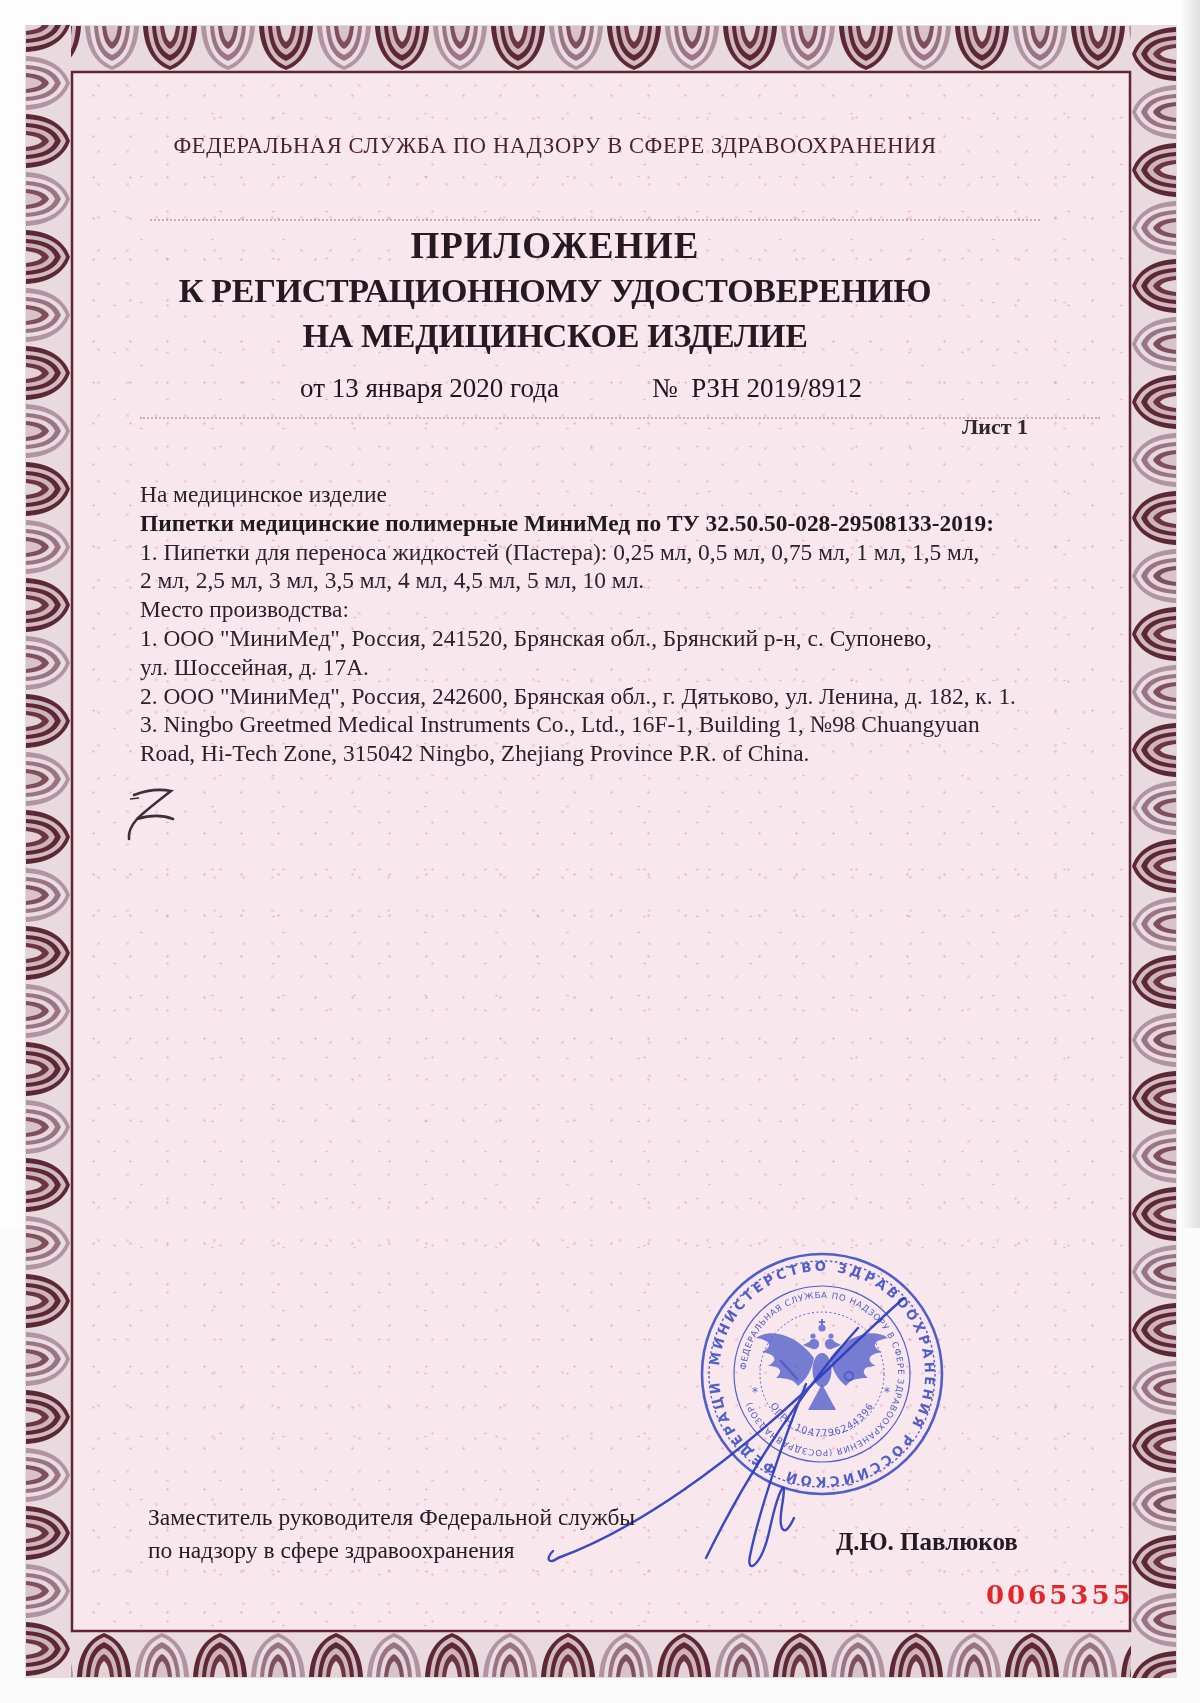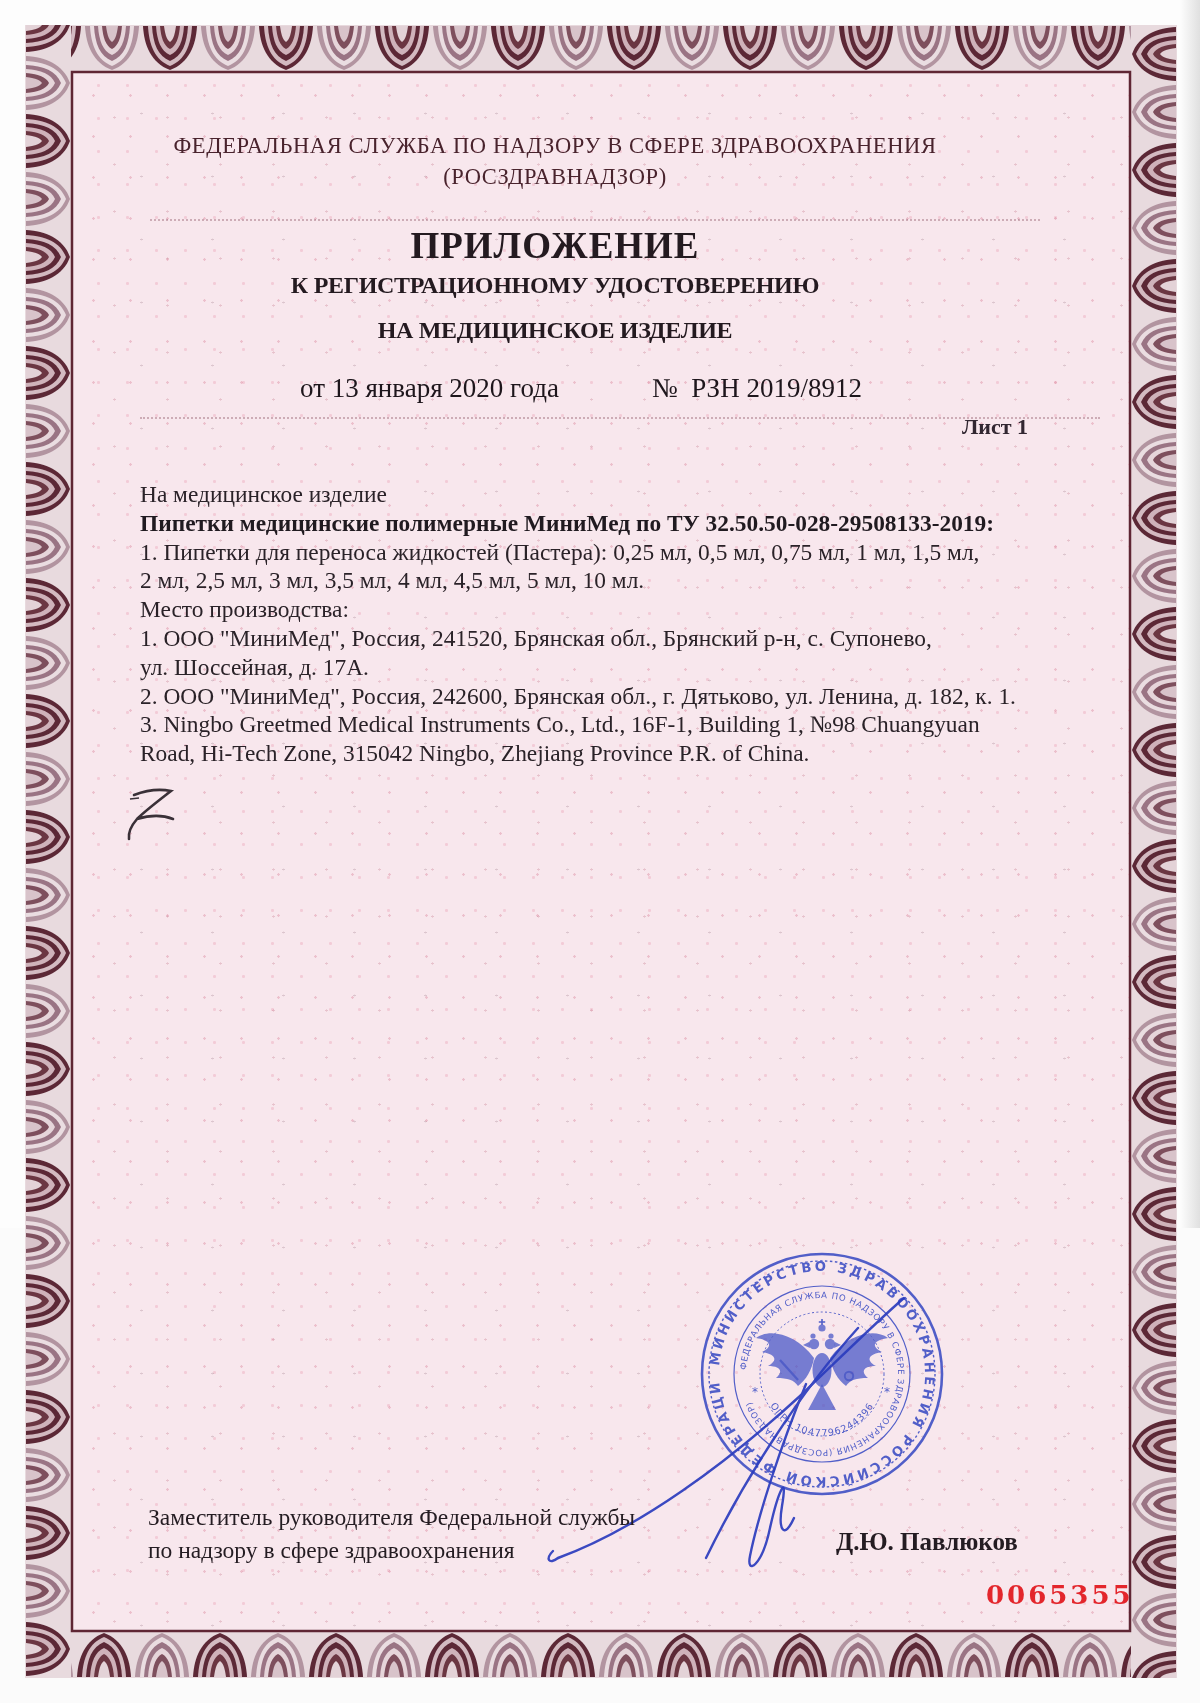--- a/index.html
+++ b/index.html
@@ -15,21 +15,21 @@
       radial-gradient(rgba(186,96,120,.28) 1px, transparent 1.4px),
       radial-gradient(rgba(110,60,80,.20) 1px, transparent 1.2px),
       radial-gradient(rgba(236,170,188,.45) 1.2px, transparent 1.6px);
     background-size:37px 41px,53px 47px,71px 63px,29px 33px;
     background-position:0 0,13px 19px,31px 7px,9px 27px;
     pointer-events:none;}
   .content{position:absolute;left:0;top:0;width:1200px;height:1703px;}
   .ctr{position:absolute;left:140px;width:830px;text-align:center;}
   .hdr{font-size:22.5px;letter-spacing:.6px;color:#49232d;font-weight:500;}
   .ttl1{font-size:37px;font-weight:bold;letter-spacing:1px;color:#241a20;}
-  .ttl2{font-size:24px;font-weight:bold;letter-spacing:-0.3px;color:#241a20;}
+  .ttl2{font-size:34px;font-weight:bold;letter-spacing:-0.3px;color:#241a20;}
   .dateline{position:absolute;top:373px;font-size:27px;font-weight:normal;color:#1e161c;}
   .nm{white-space:pre;}
   .dots{position:absolute;height:0;border-top:2px dotted rgba(125,62,80,.35);}
   .sheet{position:absolute;left:930px;top:414px;width:130px;text-align:center;
     font-size:22px;font-weight:600;color:#322731;}
   .bodyblock{position:absolute;left:140px;top:480px;width:1010px;
     font-size:23.4px;line-height:28.8px;color:#2a2228;}
   .bodyblock .b{font-weight:bold;color:#201a20;}
   .foot{position:absolute;left:148px;font-size:23.5px;font-weight:normal;color:#241c22;}
   .sig-name{position:absolute;left:836px;top:1528px;width:190px;font-size:25px;
@@ -95,21 +95,20 @@
 
       <rect x="47" y="47" width="1058" height="1559" fill="#f8e7ed" stroke="#5f2634" stroke-width="2.5"></rect>
     </svg>
   </div>
 
   <div class="paper-speckle"></div>
 
   <div class="content">
 
     <div class="ctr hdr" style="top:133px;">ФЕДЕРАЛЬНАЯ СЛУЖБА ПО НАДЗОРУ В СФЕРЕ ЗДРАВООХРАНЕНИЯ</div>
-    <div class="ctr hdr" style="top:164px;">(РОСЗДРАВНАДЗОР)</div>
 
     <div class="dots" style="left:150px;top:219px;width:890px;"></div>
 
     <div class="ctr ttl1" style="top:224px;">ПРИЛОЖЕНИЕ</div>
     <div class="ctr ttl2" style="top:272px;">К РЕГИСТРАЦИОННОМУ УДОСТОВЕРЕНИЮ</div>
     <div class="ctr ttl2" style="top:317px;">НА МЕДИЦИНСКОЕ ИЗДЕЛИЕ</div>
 
     <div class="dateline" style="left:300px;">от 13 января 2020 года</div>
     <div class="dateline nm" style="left:652px;">№  РЗН 2019/8912</div>
 

